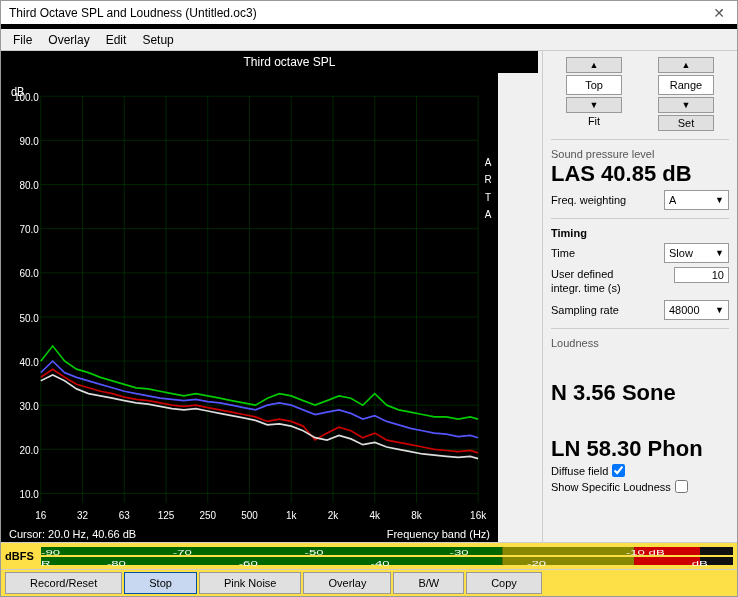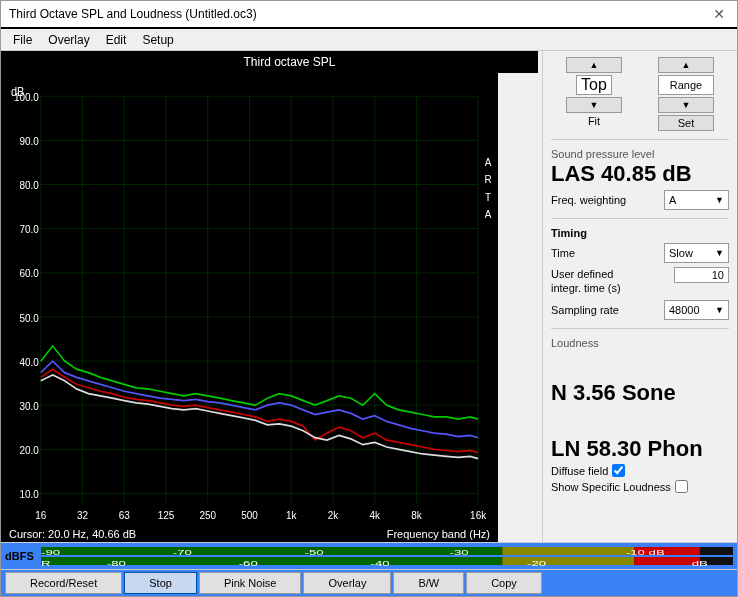--- a/index.html
+++ b/index.html
@@ -17,21 +17,21 @@
     .window {
       width: 738px;
       height: 597px;
       background: #f0f0f0;
       border: 1px solid #999;
       display: flex;
       flex-direction: column;
     }
     .title-bar {
       background: #fff;
-      border-bottom: 2px solid #000000;
+      border-bottom: 5px solid #000000;
       display: flex;
       align-items: center;
       justify-content: space-between;
       padding: 4px 8px;
       height: 28px;
     }
     .title-bar-title {
       font-size: 12px;
       color: #000;
     }
@@ -184,21 +184,21 @@
       align-items: center;
       gap: 4px;
       margin-top: 3px;
     }
     .checkbox-label {
       font-size: 11px;
       color: #000;
     }
     .bottom-bar {
       height: 54px;
-      background: #3b82f6;
+      background: #fde047;
       border-top: 1px solid #ccc;
       display: flex;
       flex-direction: column;
     }
     .dBFS-row {
       display: flex;
       align-items: center;
       height: 27px;
       border-bottom: 1px solid #ccc;
       padding: 0 4px;
@@ -509,21 +509,21 @@
         <span>Cursor:  20.0 Hz, 40.66 dB</span>
         <span>Frequency band (Hz)</span>
       </div>
     </div>
 
     <div class="right-panel">
 
       <div style="display:grid; grid-template-columns:1fr 1fr; gap:6px; align-items:start;">
         <div style="display:flex; flex-direction:column; align-items:center; gap:2px;">
           <button class="spin-btn" style="width:56px; height:16px; font-size:9px;">▲</button>
-          <div class="spin-display" style="width:36px; height:20px; text-align:center; border:1px solid #999; background:#fff; font-size:16px; display:flex; align-items:center; justify-content:center;">Top</div>
+          <div class="spin-display" style="width:56px; height:20px; text-align:center; border:1px solid #999; background:#fff; font-size:11px; display:flex; align-items:center; justify-content:center;">Top</div>
           <button class="spin-btn" style="width:56px; height:16px; font-size:9px;">▼</button>
           <div style="font-size:11px;">Fit</div>
         </div>
         <div style="display:flex; flex-direction:column; align-items:center; gap:2px;">
           <button class="spin-btn" style="width:56px; height:16px; font-size:9px;">▲</button>
           <div style="width:56px; height:20px; text-align:center; border:1px solid #999; background:#fff; font-size:11px; display:flex; align-items:center; justify-content:center;">Range</div>
           <button class="spin-btn" style="width:56px; height:16px; font-size:9px;">▼</button>
           <div style="font-size:11px; border:1px solid #999; background:#e0e0e0; padding:1px 8px; cursor:pointer; text-align:center; width:56px;">Set</div>
         </div>
       </div>

